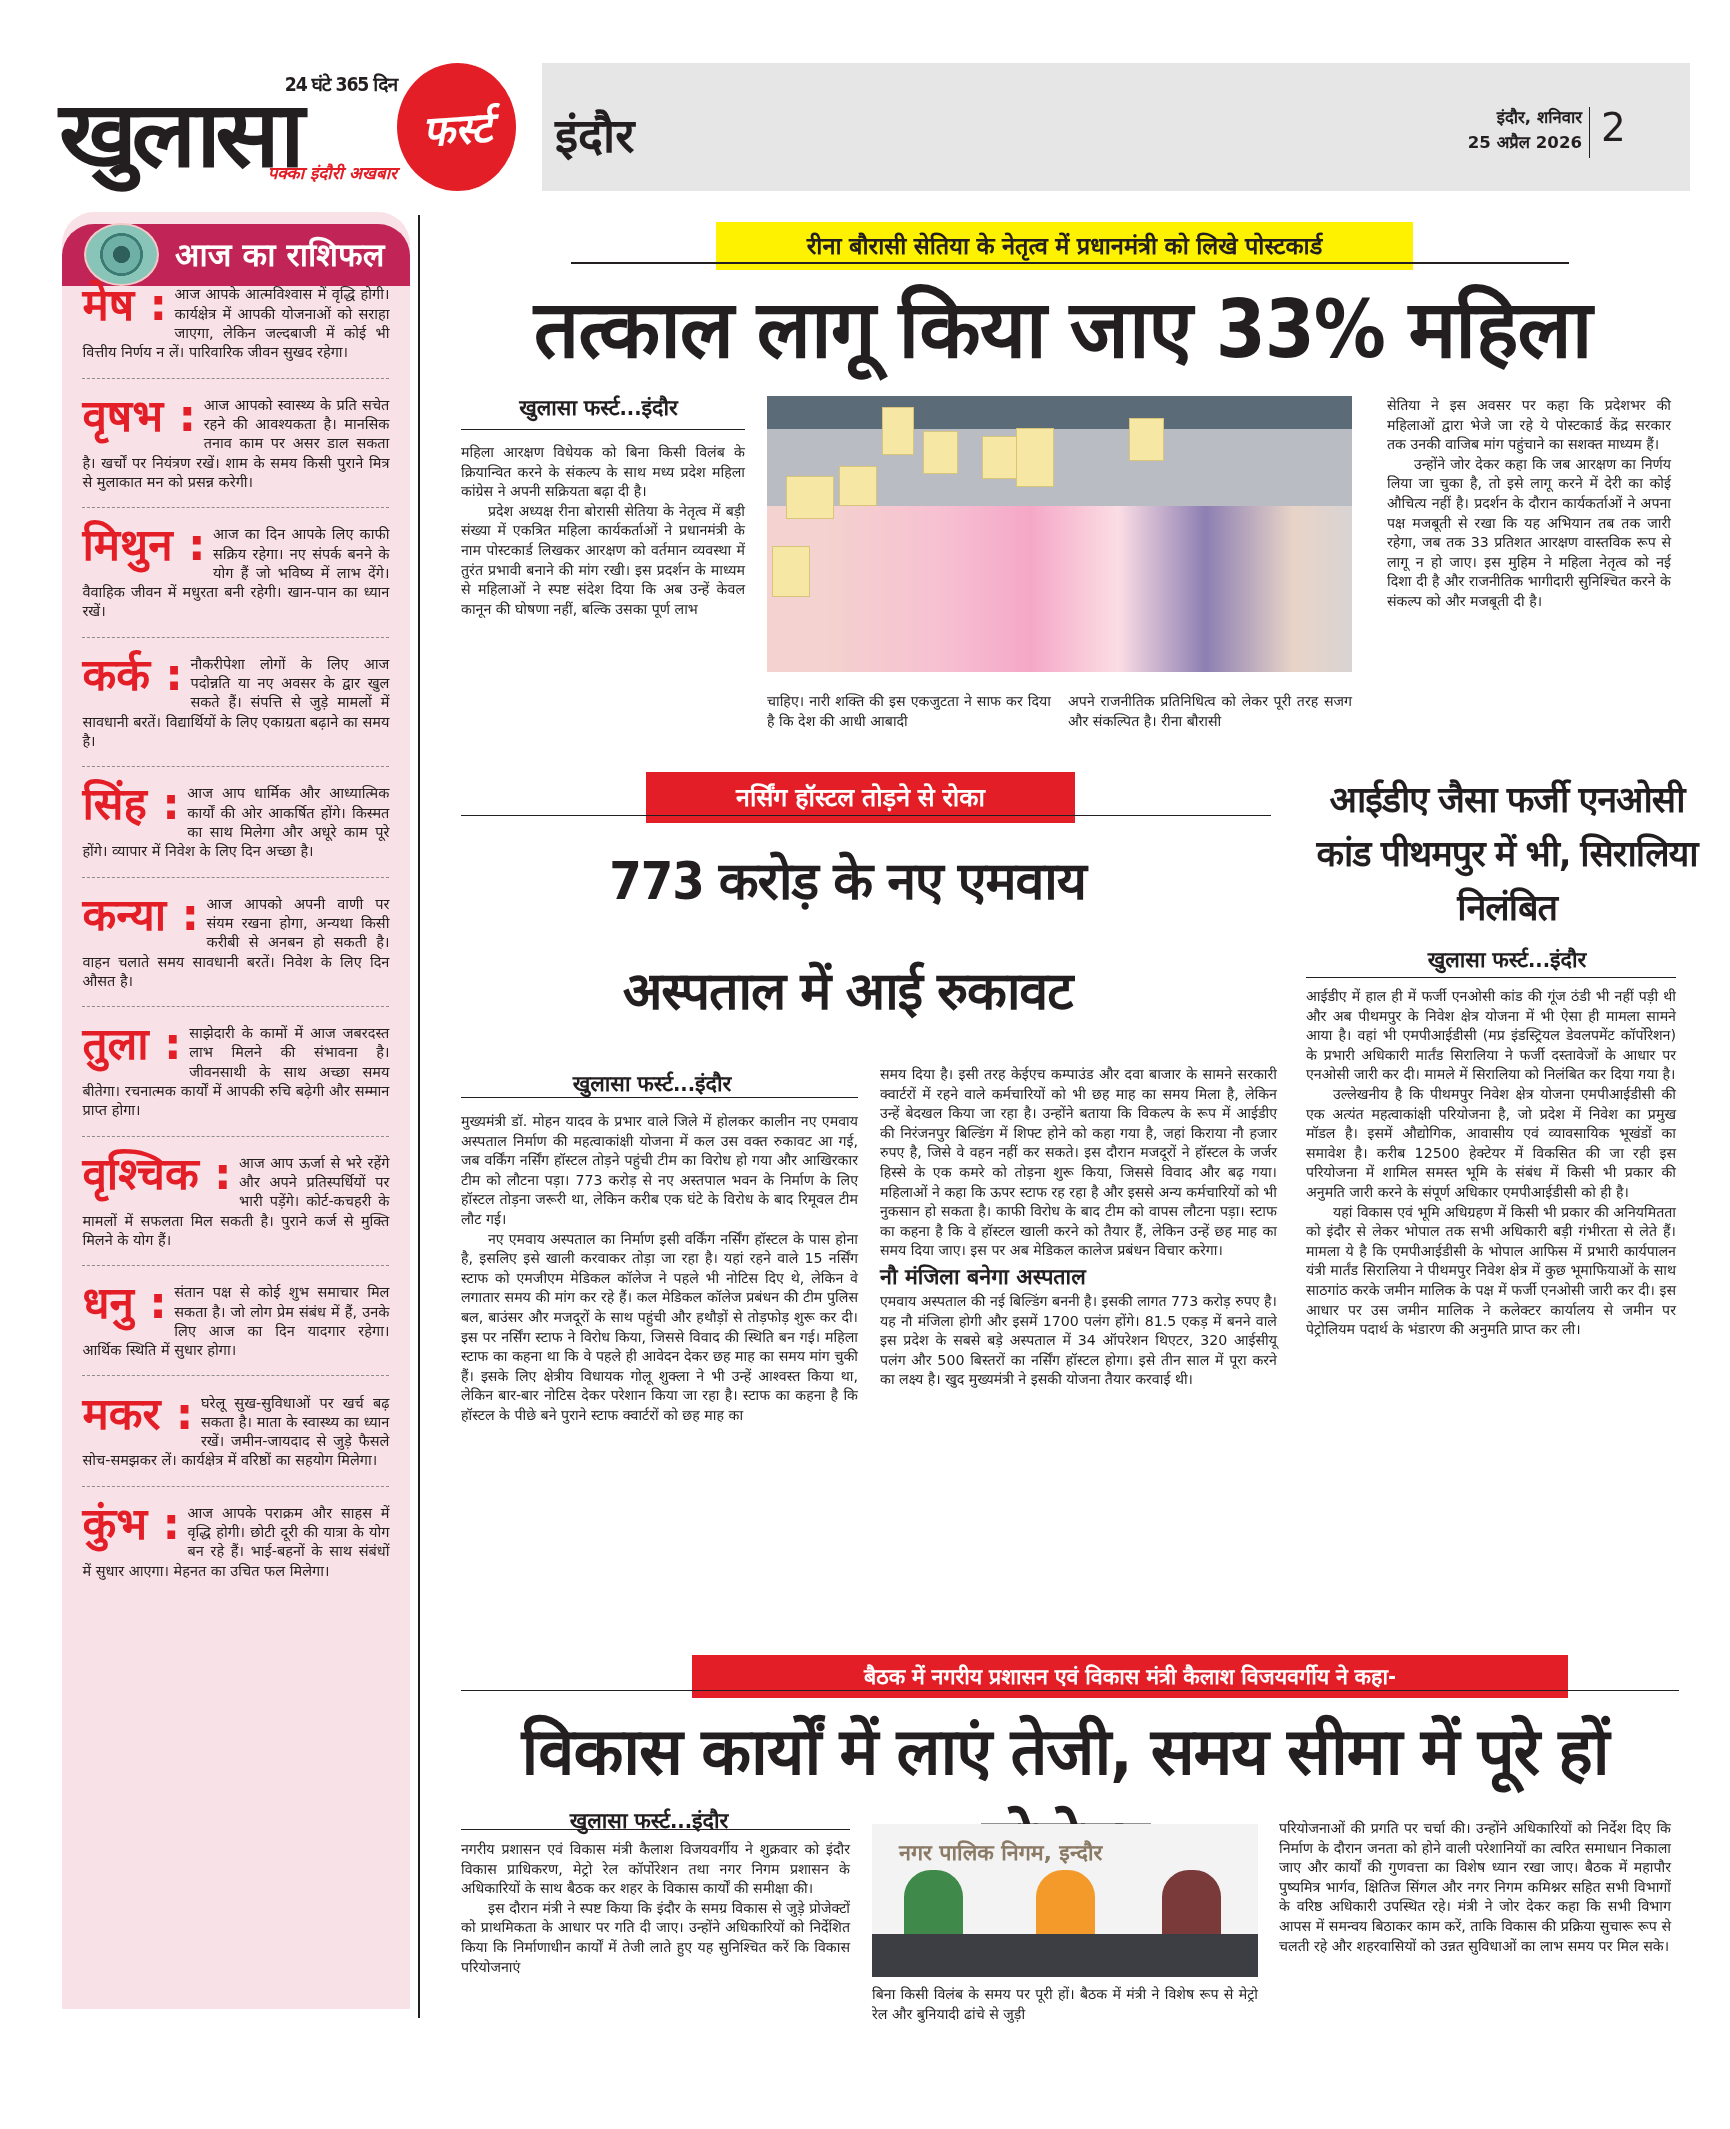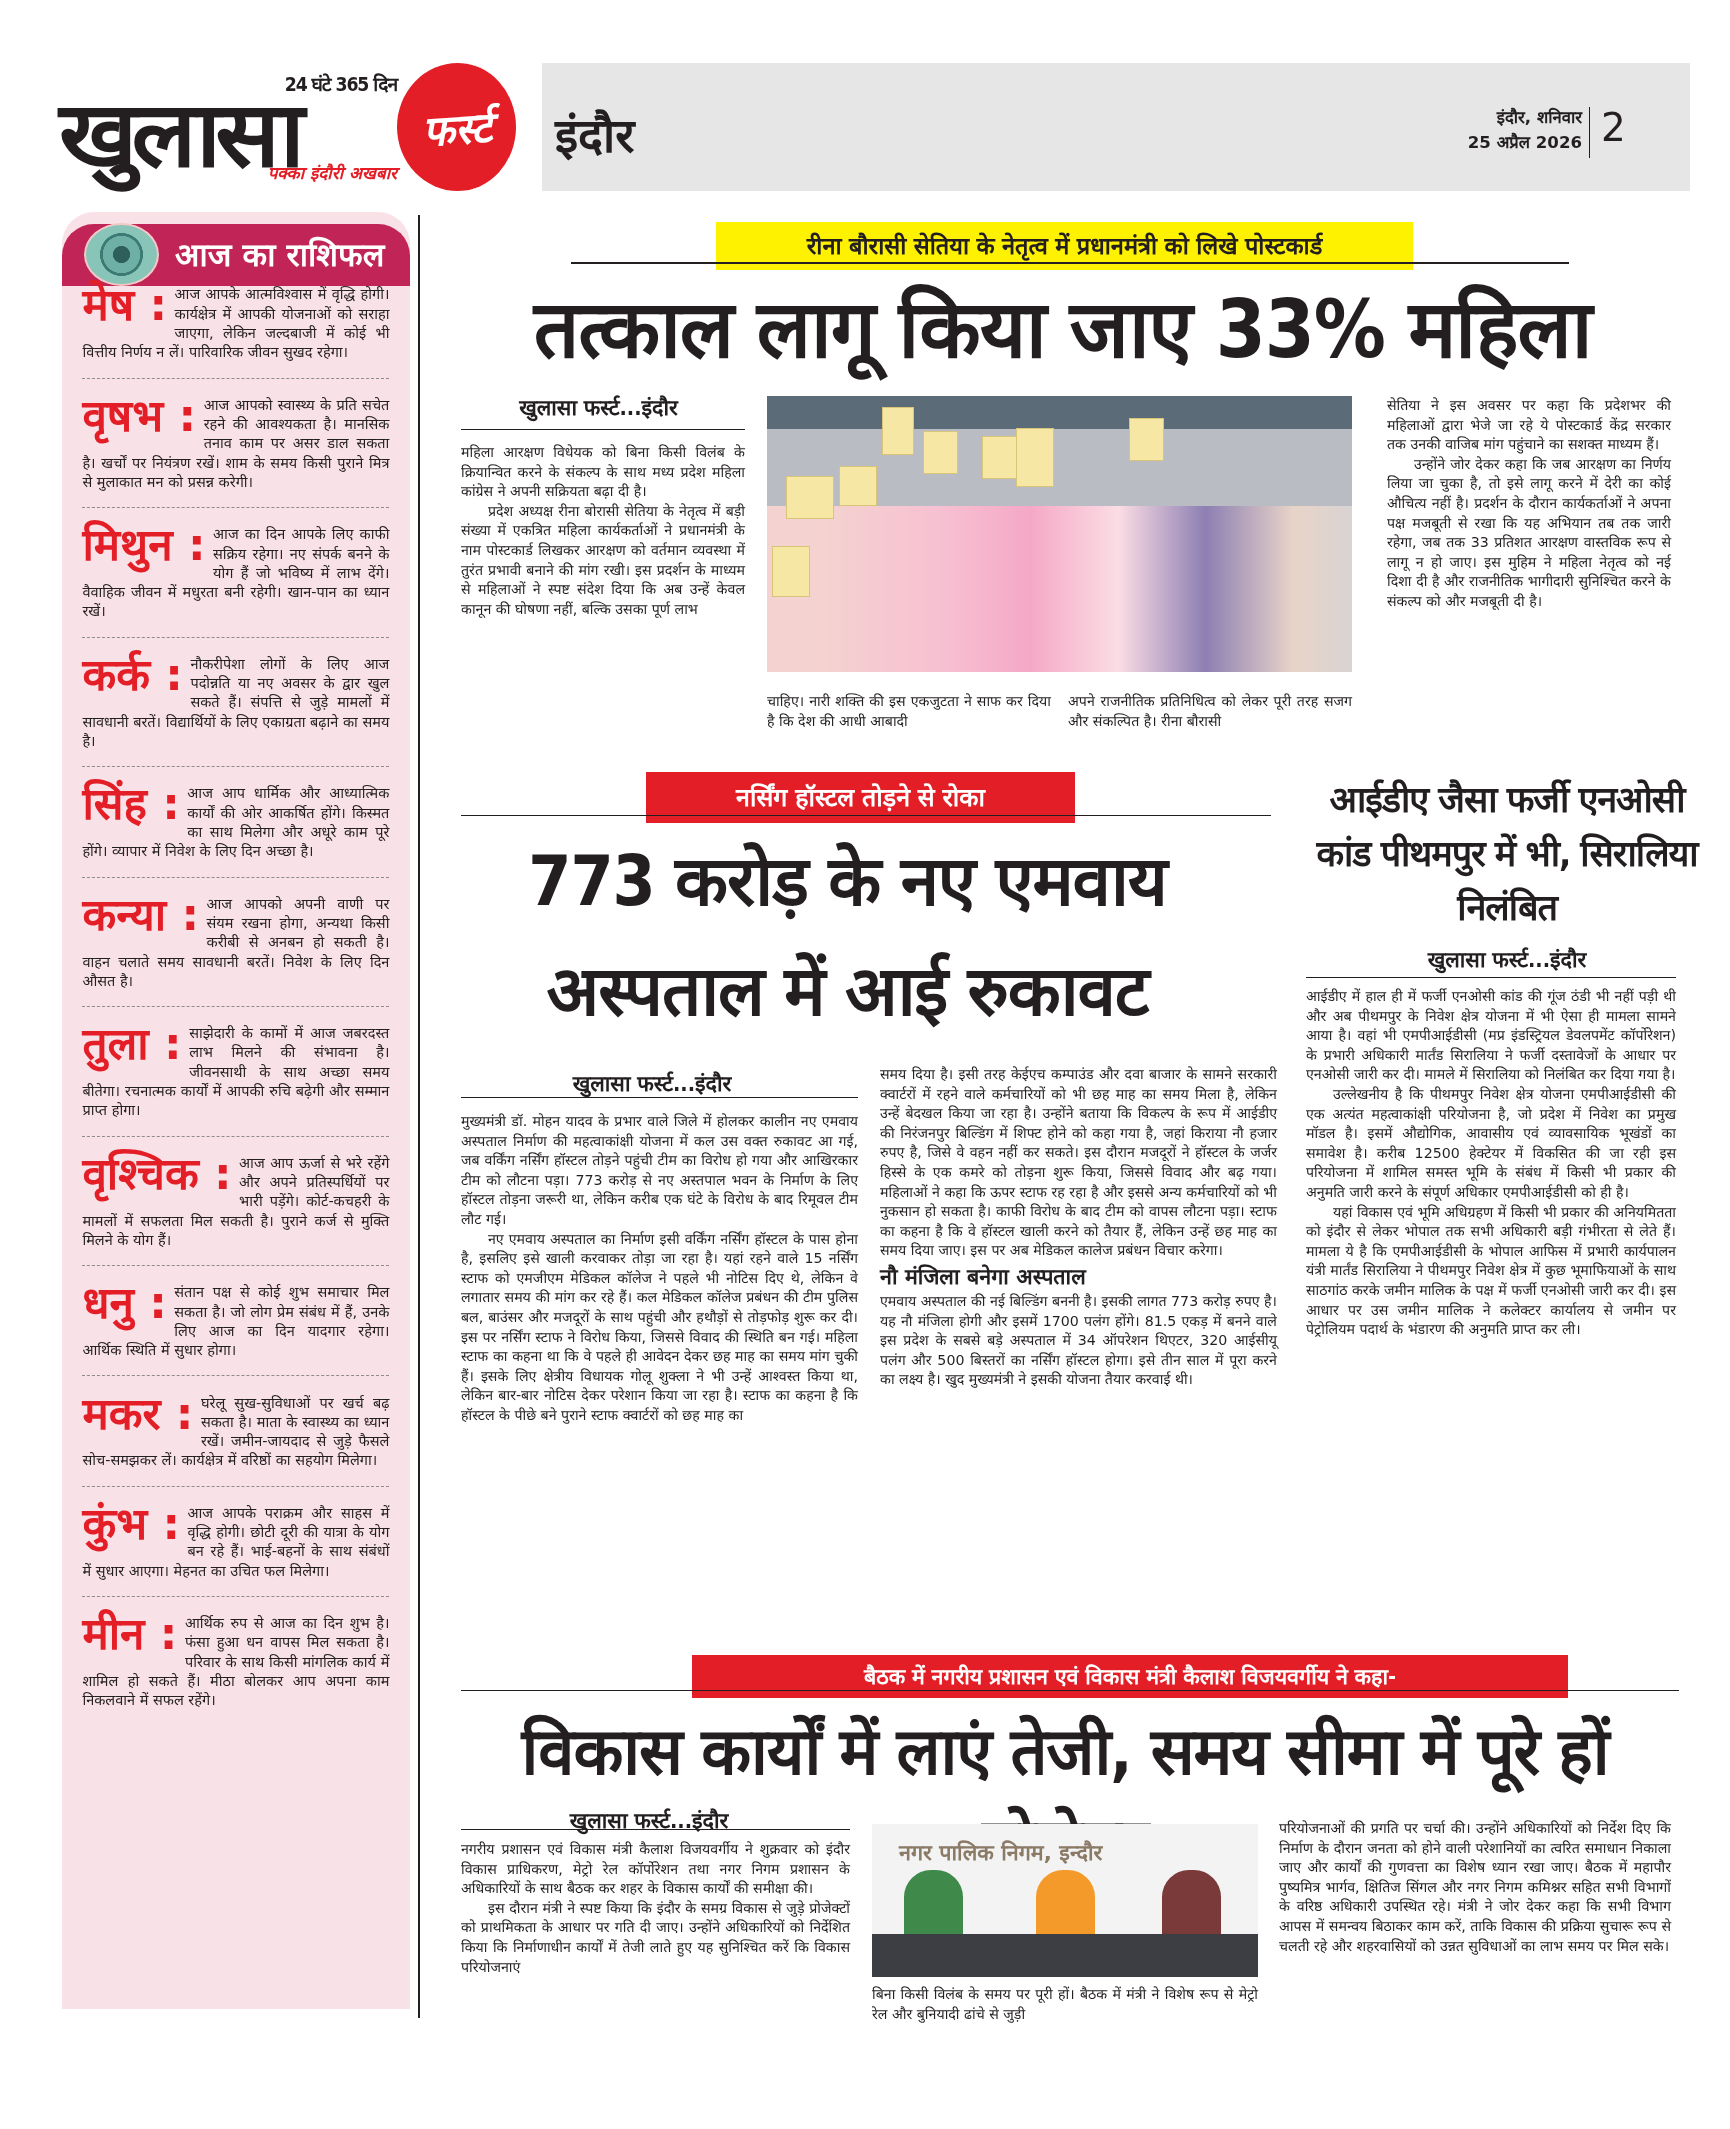--- a/index.html
+++ b/index.html
@@ -34,21 +34,21 @@
 
   
   .kicker { text-align: center; font-weight: bold; font-family: "DejaVu Sans Condensed","DejaVu Sans", sans-serif; margin-top: 8px; }
   .kicker-yellow { left: 716px; top: 214px; width: 697px; height: 48px; background: #fff200; font-size: 23.6px; line-height: 48px; color: #231f20; }
   .kicker-red1 { left: 646px; top: 764px; width: 429px; height: 51px; background: #e31e26; font-size: 25px; line-height: 51px; color: #ffffff; }
   .kicker-red2 { left: 692px; top: 1647px; width: 876px; height: 43px; background: #e31e26; font-size: 21.5px; line-height: 43px; color: #ffffff; }
   .hline { height: 1.6px; background: #231f20; }
 
   .headline { font-weight: bold; color: #231f20; text-align: center; font-family: "DejaVu Sans Condensed","DejaVu Sans", sans-serif; letter-spacing: -1.1px; }
   .hl1 { left: 435px; top: 279px; width: 1255px; font-size: 80px; line-height: 102px; }
-  .hl2 { left: 440px; top: 826px; width: 815px; font-size: 69px; line-height: 110px; }
+  .hl2 { left: 440px; top: 826px; width: 815px; font-size: 52px; line-height: 110px; }
   .hl3 { left: 1298px; top: 773px; width: 418px; font-size: 36px; line-height: 54px; }
   .hl4 { left: 440px; top: 1706px; width: 1250px; font-size: 65px; line-height: 91px; }
 
   .byline { text-align: center; font-weight: bold; font-size: 21.5px; color: #231f20; font-family: "DejaVu Sans Condensed","DejaVu Sans", sans-serif; }
   .body-text { font-size: 14.2px; line-height: 19.6px; text-align: justify; color: #231f20; }
   .body-text p { text-indent: 0; }
   .body-text p.ind { text-indent: 27px; }
   .subhead { font-weight: bold; font-size: 21.5px; line-height: 31px; color: #231f20; }
 
   
@@ -123,24 +123,20 @@
         <div class="sign-text">संतान पक्ष से कोई शुभ समाचार मिल सकता है। जो लोग प्रेम संबंध में हैं, उनके लिए आज का दिन यादगार रहेगा। आर्थिक स्थिति में सुधार होगा।</div>
       </div>
       <div class="sign">
         <span class="sign-name">मकर :</span>
         <div class="sign-text">घरेलू सुख-सुविधाओं पर खर्च बढ़ सकता है। माता के स्वास्थ्य का ध्यान रखें। जमीन-जायदाद से जुड़े फैसले सोच-समझकर लें। कार्यक्षेत्र में वरिष्ठों का सहयोग मिलेगा।</div>
       </div>
       <div class="sign">
         <span class="sign-name">कुंभ :</span>
         <div class="sign-text">आज आपके पराक्रम और साहस में वृद्धि होगी। छोटी दूरी की यात्रा के योग बन रहे हैं। भाई-बहनों के साथ संबंधों में सुधार आएगा। मेहनत का उचित फल मिलेगा।</div>
       </div>
-      <div class="sign">
-        <span class="sign-name">मीन :</span>
-        <div class="sign-text">आर्थिक रुप से आज का दिन शुभ है। फंसा हुआ धन वापस मिल सकता है। परिवार के साथ किसी मांगलिक कार्य में शामिल हो सकते हैं। मीठा बोलकर आप अपना काम निकलवाने में सफल रहेंगे।</div>
-      </div>
     </div>
 </div>
 
 <div class="abs vrule"></div>
 
 <div class="abs kicker kicker-yellow">रीना बौरासी सेतिया के नेतृत्व में प्रधानमंत्री को लिखे पोस्टकार्ड</div>
 <div class="abs hline" style="left:571px;top:262px;width:998px;"></div>
 <div class="abs headline hl1">तत्काल लागू किया जाए 33% महिला आरक्षण</div>
 <div class="abs byline" style="left:440px;top:392px;width:317px;">खुलासा फर्स्ट...इंदौर</div>
 <div class="abs hline" style="left:461px;top:429px;width:284px;height:1.1px;"></div>

